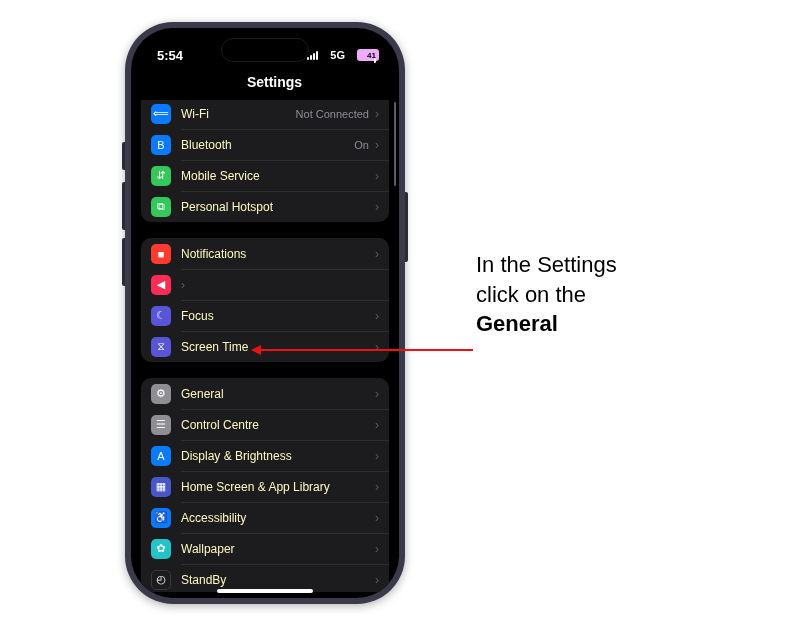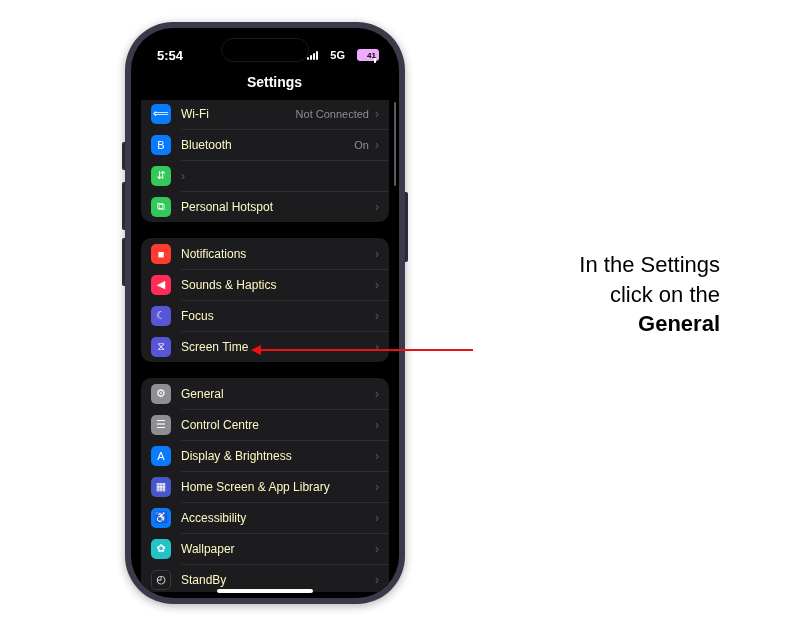--- a/index.html
+++ b/index.html
@@ -148,24 +148,24 @@
     .c-general{background:#8e8e93;}
     .c-control{background:#8e8e93;}
     .c-display{background:#0a7bff;}
     .c-home{background:#4757c9;}
     .c-access{background:#0a7bff;}
     .c-wall{background:#23c3c8;}
     .c-standby{background:#1c1c1e; border:1px solid #3a3a3c;}
     
     .annotation {
       position:absolute;
-      left: 460px;
+      left: 476px;
       top: 250px;
       width: 260px;
-      text-align:right;
+      text-align:left;
       font-family: "Comic Sans MS", "Comic Sans", cursive, sans-serif;
       font-size: 22px;
       color:#000;
       line-height:1.35;
     }
     .annotation .bold { font-weight:700; }
     .arrow {
       position:absolute;
       left: 253px;
       top: 349px;
@@ -226,37 +226,37 @@
               <div class="chevron">›</div>
             </div>
             <div class="row">
               <div class="icon c-bt">B</div>
               <div class="label">Bluetooth</div>
               <div class="value">On</div>
               <div class="chevron">›</div>
             </div>
             <div class="row">
               <div class="icon c-mobile">⇵</div>
+              <div class="label">Mobile Service</div>
               <div class="chevron">›</div>
             </div>
             <div class="row">
               <div class="icon c-hotspot">⧉</div>
               <div class="label">Personal Hotspot</div>
               <div class="chevron">›</div>
             </div>
           </div>
           <div class="section">
             <div class="row">
               <div class="icon c-notif">■</div>
               <div class="label">Notifications</div>
               <div class="chevron">›</div>
             </div>
             <div class="row">
               <div class="icon c-sound">◀</div>
-              <div class="label">Sounds &amp; Haptics</div>
               <div class="chevron">›</div>
             </div>
             <div class="row">
               <div class="icon c-focus">☾</div>
               <div class="label">Focus</div>
               <div class="chevron">›</div>
             </div>
             <div class="row">
               <div class="icon c-screentime">⧖</div>
               <div class="label">Screen Time</div>

